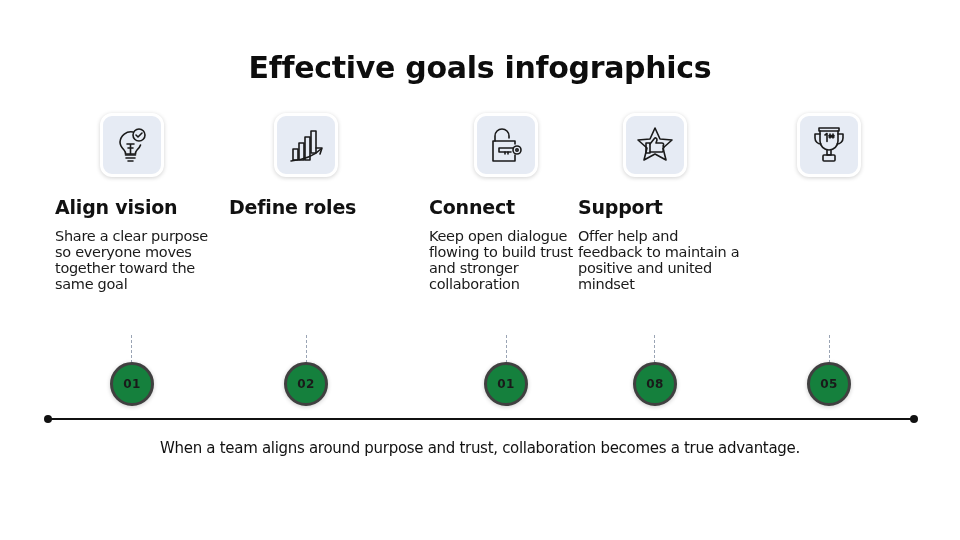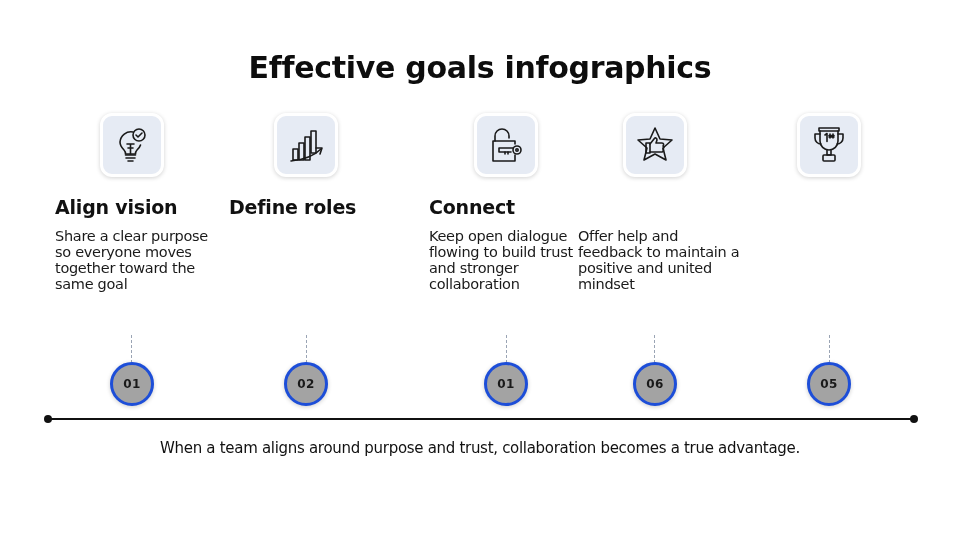--- a/index.html
+++ b/index.html
@@ -33,21 +33,21 @@
       font-size: 14.5px; line-height: 16px; color: #1a1a1a;
       letter-spacing: -0.3px;
     }
 
     .dash {
       position: absolute; top: 335px; width: 0; height: 28px;
       border-left: 1px dashed #9aa4b4;
     }
     .num-circle {
       position: absolute; top: 362px; width: 44px; height: 44px; border-radius: 50%;
-      background: #a3a3a3; border: 3px solid #1d4ed8;
+      background: #15803d; border: 3px solid #404040;
       box-shadow: 0 1px 4px rgba(0,0,0,0.2);
       display: flex; align-items: center; justify-content: center;
       font-size: 12px; font-weight: bold; color: #1a1a1a; letter-spacing: 0.5px;
     }
 
     .timeline {
       position: absolute; left: 48px; top: 418px; width: 866px; height: 2px; background: #111111;
     }
     .tl-dot {
       position: absolute; top: 415px; width: 8px; height: 8px; border-radius: 50%; background: #111111;
@@ -113,23 +113,24 @@
 </div>
 
 <div class="step" style="left:578px;">
   <div class="icon-box" style="left:45px;">
     <svg viewBox="0 0 42 42" fill="none" stroke="#1a1a1a" stroke-width="1.6" stroke-linecap="round" stroke-linejoin="round">
       <path d="M21 4 L26 15 L38 16 L29 24 L32 36 L21 30 L10 36 L13 24 L4 16 L16 15 Z"></path>
       <rect x="12" y="19" width="4" height="10"></rect>
       <path d="M16 20 l4-5 c1-2 3-1 3 1 l-1 3 h6 c2 0 2 2 1 3 c1 1 1 2 0 3 c1 1 0 3-1 3 h-12"></path>
     </svg>
   </div>
+  <div class="step-title">Support</div>
   <div class="step-desc">Offer help and feedback to maintain a positive and united mindset</div>
   <div class="dash" style="left:76px;"></div>
-  <div class="num-circle" style="left:55px;">06</div>
+  <div class="num-circle" style="left:55px;">08</div>
 </div>
 
 <div class="step" style="left:752px;">
   <div class="icon-box" style="left:45px;">
     <svg viewBox="0 0 42 42" fill="none" stroke="#1a1a1a" stroke-width="1.6" stroke-linecap="round" stroke-linejoin="round">
       <rect x="11" y="4" width="20" height="3"></rect>
       <path d="M12 7 v10 a9 9 0 0 0 18 0 V7"></path>
       <path d="M12 10 H7 v4 a6 6 0 0 0 6 6"></path>
       <path d="M30 10 h5 v4 a6 6 0 0 1-6 6"></path>
       <path d="M19 26 v5 h4 v-5"></path>

